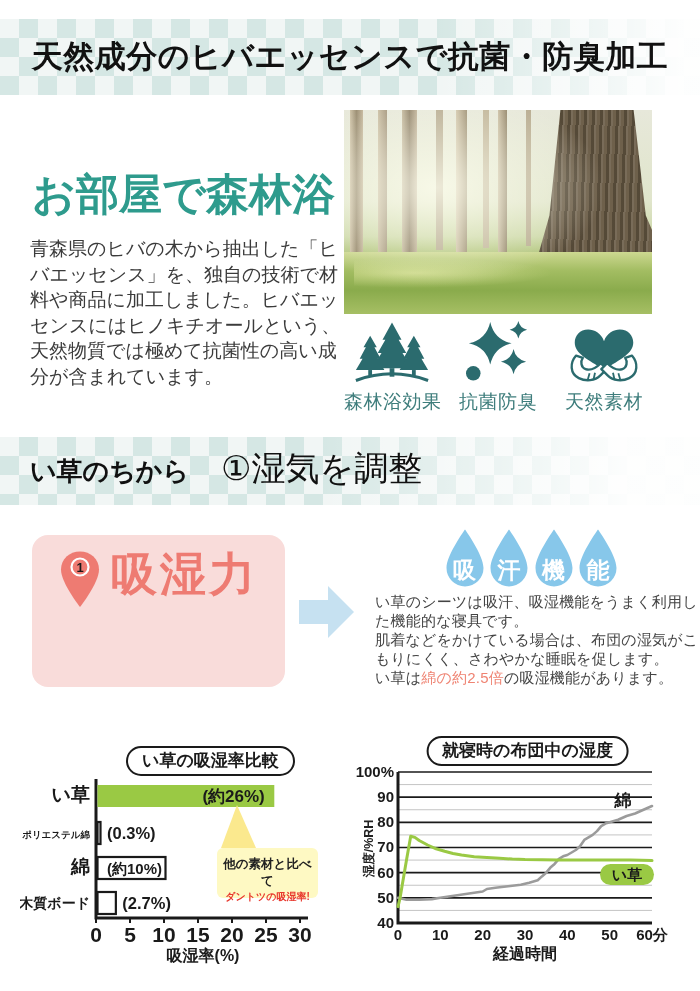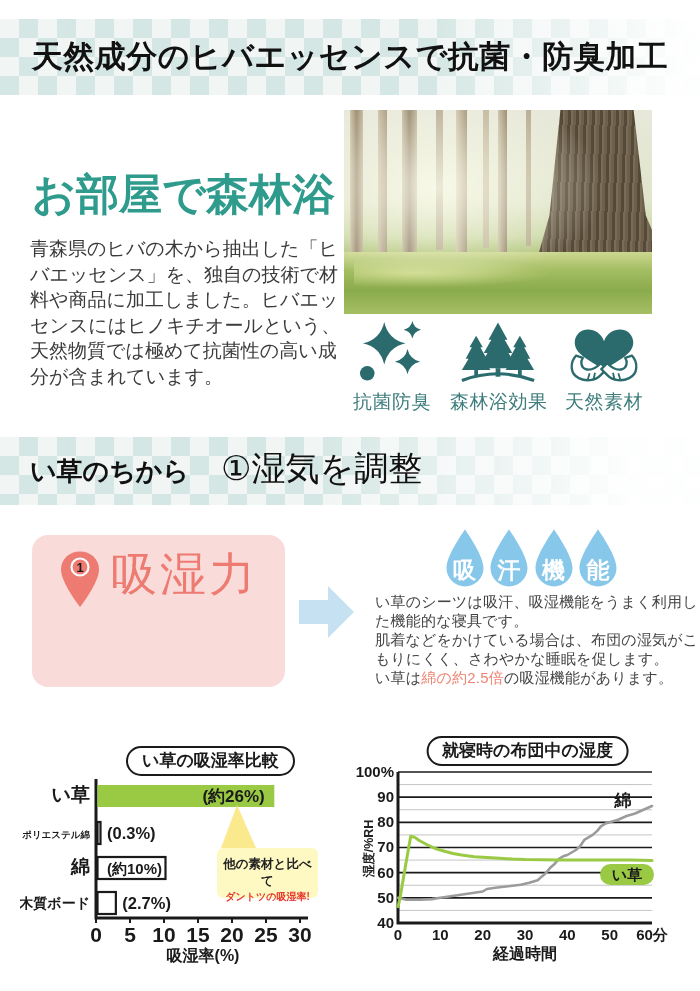--- a/index.html
+++ b/index.html
@@ -63,21 +63,21 @@
   
   .features { position:absolute; left:344px; top:320px; width:308px; display:flex; justify-content:space-between; }
   .feature { width:96px; text-align:center; }
   .feature svg { display:block; margin:0 auto; }
   .feature-label { margin-top:5px; font-size:19px; color:#3e7d7c; letter-spacing:.5px; white-space:nowrap; }
 
   
   .pink-box { position:absolute; left:32px; top:535px; width:253px; height:152px;
     background:#f9dcda; border-radius:16px; }
   .pin { position:absolute; left:25px; top:15px; }
-  .kyushitsu { position:absolute; left:79px; top:9px; font-size:46px; font-weight:normal;
+  .kyushitsu { position:absolute; left:79px; top:9px; font-size:46px; font-weight:bold;
     color:#ee7b72; letter-spacing:3px; }
   .pink-desc { position:absolute; left:22px; top:78px; width:222px; font-size:19px;
     line-height:27px; color:#333; }
   .arrow { position:absolute; left:299px; top:585px; }
 
   .drops { position:absolute; left:443px; top:528px; display:flex; }
   .drop { position:relative; width:46px; height:60px; margin-left:-1.5px; }
   .drop svg { position:absolute; left:0; top:0; }
   .drop span { position:absolute; left:0; right:0; top:27px; text-align:center;
     color:#fff; font-weight:bold; font-size:23px; }
@@ -134,44 +134,44 @@
     <div class="t t7"></div>
     <div class="t t8"></div>
     <div class="bigtrunk"></div>
     <div class="ph-ground"></div>
     <div class="ph-glow"></div>
   </div>
 
   <div class="features">
     <div class="feature">
       <span>
-        <svg width="68" height="64" viewBox="0 0 70 66">
-          <path fill="#2b6b6e" d="M27 2 Q31 20 49 24 Q31 28 27 46 Q23 28 5 24 Q23 20 27 2 Z"></path>
-          <path fill="#2b6b6e" d="M56 1 Q57.6 8.4 65 10 Q57.6 11.6 56 19 Q54.4 11.6 47 10 Q54.4 8.4 56 1 Z"></path>
-          <path fill="#2b6b6e" d="M51 30 Q53.3 40.7 64 43 Q53.3 45.3 51 56 Q48.7 45.3 38 43 Q48.7 40.7 51 30 Z"></path>
-          <circle fill="#2b6b6e" cx="9.5" cy="55" r="7.5"></circle>
-        </svg>
-      </span>
-      <div class="feature-label">抗菌防臭</div>
-    </div>
-    <div class="feature">
-      <span>
         <svg width="76" height="64" viewBox="0 0 80 66">
           <g fill="#2b6b6e">
             <polygon points="40,2 30,20 33,20 25,34 29,34 19,50 61,50 51,34 55,34 47,20 50,20"></polygon>
             <rect x="37.5" y="50" width="5" height="9"></rect>
             <polygon points="17,16 10,28 12.5,28 6,40 9,40 2,52 32,52 25,40 28,40 21.5,28 24,28"></polygon>
             <rect x="15" y="52" width="4" height="6"></rect>
             <polygon points="63,16 56,28 58.5,28 52,40 55,40 48,52 78,52 71,40 74,40 67.5,28 70,28"></polygon>
             <rect x="61" y="52" width="4" height="6"></rect>
           </g>
           <path d="M2 63 Q40 49 78 63" fill="none" stroke="#2b6b6e" stroke-width="3.2"></path>
         </svg>
       </span>
       <div class="feature-label">森林浴効果</div>
+    </div>
+    <div class="feature">
+      <span>
+        <svg width="68" height="64" viewBox="0 0 70 66">
+          <path fill="#2b6b6e" d="M27 2 Q31 20 49 24 Q31 28 27 46 Q23 28 5 24 Q23 20 27 2 Z"></path>
+          <path fill="#2b6b6e" d="M56 1 Q57.6 8.4 65 10 Q57.6 11.6 56 19 Q54.4 11.6 47 10 Q54.4 8.4 56 1 Z"></path>
+          <path fill="#2b6b6e" d="M51 30 Q53.3 40.7 64 43 Q53.3 45.3 51 56 Q48.7 45.3 38 43 Q48.7 40.7 51 30 Z"></path>
+          <circle fill="#2b6b6e" cx="9.5" cy="55" r="7.5"></circle>
+        </svg>
+      </span>
+      <div class="feature-label">抗菌防臭</div>
     </div>
     <div class="feature">
       <span>
         <svg width="72" height="64" viewBox="0 0 80 68">
           <path fill="#2b6b6e" d="M40 22 C37 13 29 9 22.5 9 C13 9 7.5 16 7.5 23.5 C7.5 36 22 42 40 54 C58 42 72.5 36 72.5 23.5 C72.5 16 67 9 57.5 9 C51 9 43 13 40 22 Z"></path>
           <g fill="#fff" stroke="#2b6b6e" stroke-width="2.6" stroke-linejoin="round">
             <path d="M9 38 C2 46 2 58 12 63 C20 67 30 66 36 60 C38.5 57.5 41 55 43 53 L36.5 46.5 C31 52 25.5 55 19.5 53 C14.5 51.3 13.5 44.5 16.5 40.5 Z"></path>
             <path d="M71 38 C78 46 78 58 68 63 C60 67 50 66 44 60 C41.5 57.5 39 55 37 53 L43.5 46.5 C49 52 54.5 55 60.5 53 C65.5 51.3 66.5 44.5 63.5 40.5 Z"></path>
           </g>
           <g stroke="#2b6b6e" stroke-width="2" fill="none">

